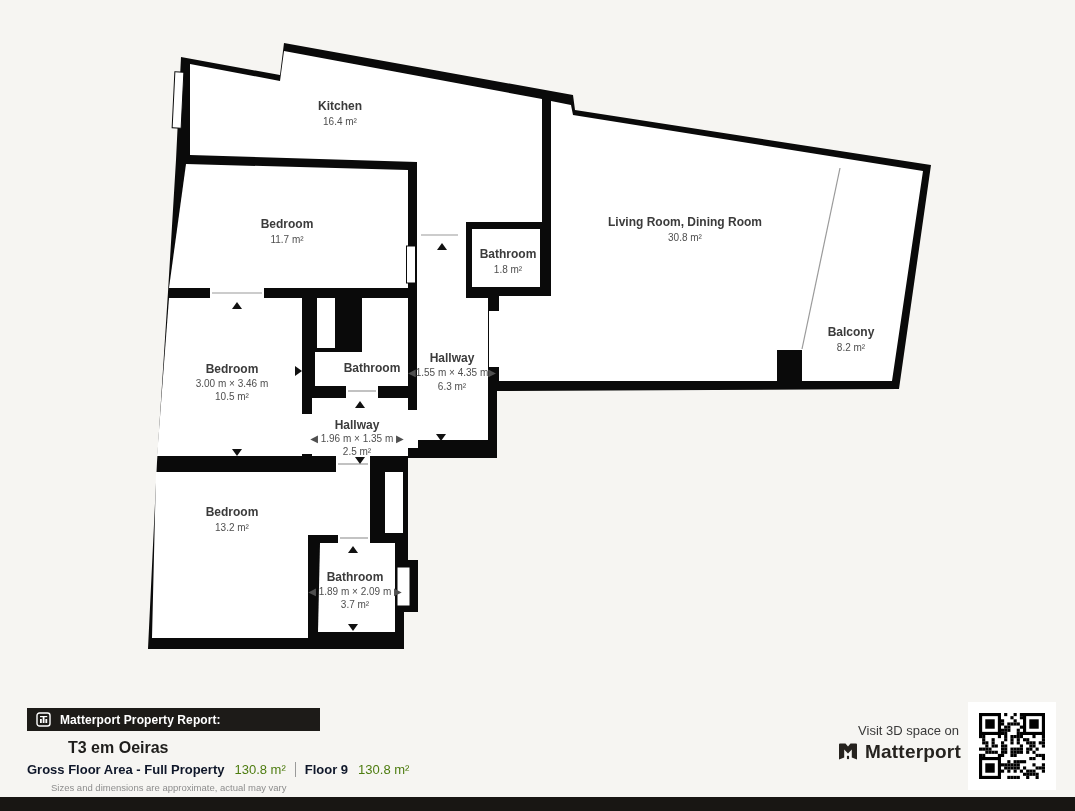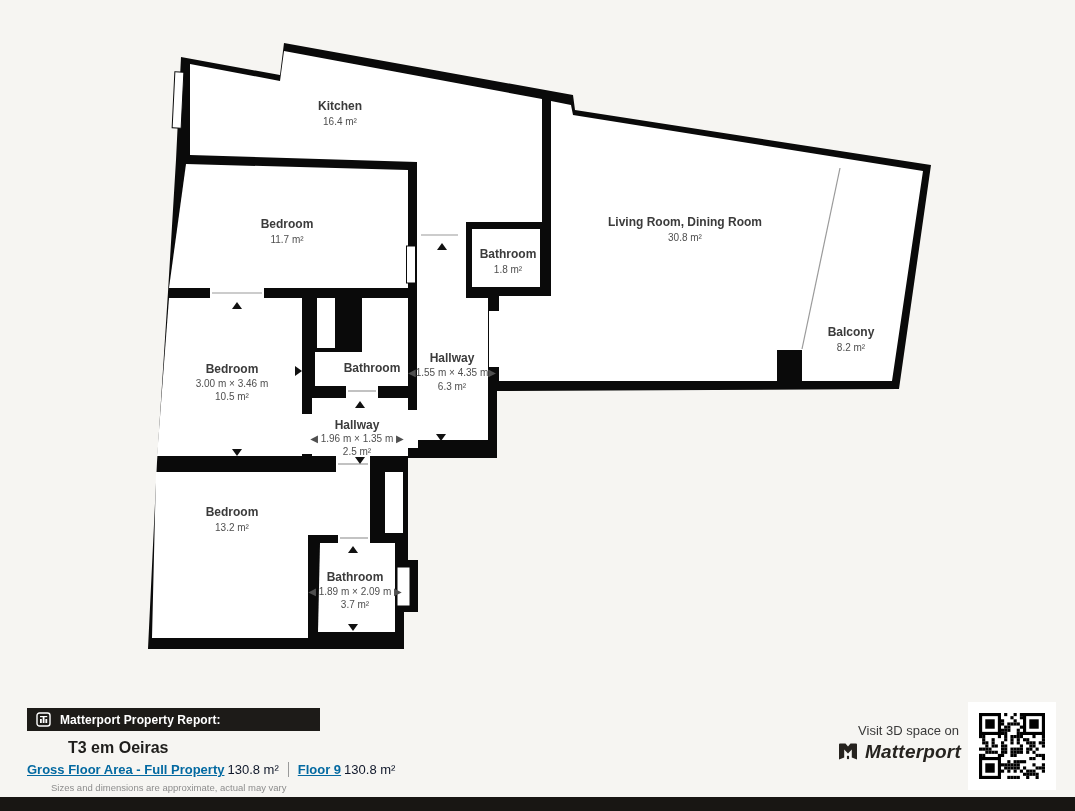--- a/index.html
+++ b/index.html
@@ -12,27 +12,27 @@
   svg text{font-family:"Liberation Sans",sans-serif;}
   .room-name{font-size:12px;font-weight:bold;fill:#3b3b3b;}
   .room-sub{font-size:10px;fill:#4f4f4f;}
   .report-bar{
     position:absolute;left:0;top:0;width:293px;height:23px;background:#1d1b18;
     color:#ffffff;display:flex;align-items:center;box-sizing:border-box;padding-left:9px;
   }
   .report-bar .bar-label{font-size:12px;font-weight:bold;margin-left:9px;letter-spacing:.1px;}
   .prop-title{position:absolute;left:0;top:31px;font-size:16px;font-weight:bold;color:#1e1d1b;margin-left:41px;}
   .stats{position:absolute;left:0;top:54px;font-size:13px;color:#333;white-space:nowrap;display:flex;align-items:center;}
-  .stats .b{font-weight:bold;color:#0369a1;text-decoration:underline;}
-  .stats .v{margin-left:3px;color:#0f172a;}
+  .stats .b{font-weight:bold;color:#0f172a;}
+  .stats .v{margin-left:10px;color:#4d7c0f;}
   .stats .divider{display:inline-block;width:1px;height:15px;background:#9a9a9a;margin:0 9px;}
   .disclaimer{position:absolute;left:0;top:74px;font-size:9.5px;color:#8d8d8d;}
   .visit-block{position:absolute;right:114px;top:723px;text-align:right;}
   .visit-text{font-size:13px;color:#3a3a3a;margin-bottom:3px;margin-right:2px;}
-  .brand-row{display:flex;align-items:flex-end;justify-content:flex-end;font-style:italic;}
+  .brand-row{display:flex;align-items:flex-end;justify-content:flex-end;}
   .brand-name{font-size:19px;font-weight:bold;color:#26231f;letter-spacing:.2px;margin-left:6px;}
   .qr-box{position:absolute;left:968px;top:702px;width:88px;height:88px;background:#ffffff;}
   .qr-box svg{position:absolute;left:11px;top:11px;}
   .bottom-bar{position:absolute;left:0;top:797px;width:1075px;height:14px;background:#181613;}
 </style>
 </head>
 <body>
 
 <svg id="plan" width="1075" height="811" viewBox="0 0 1075 811">
 

